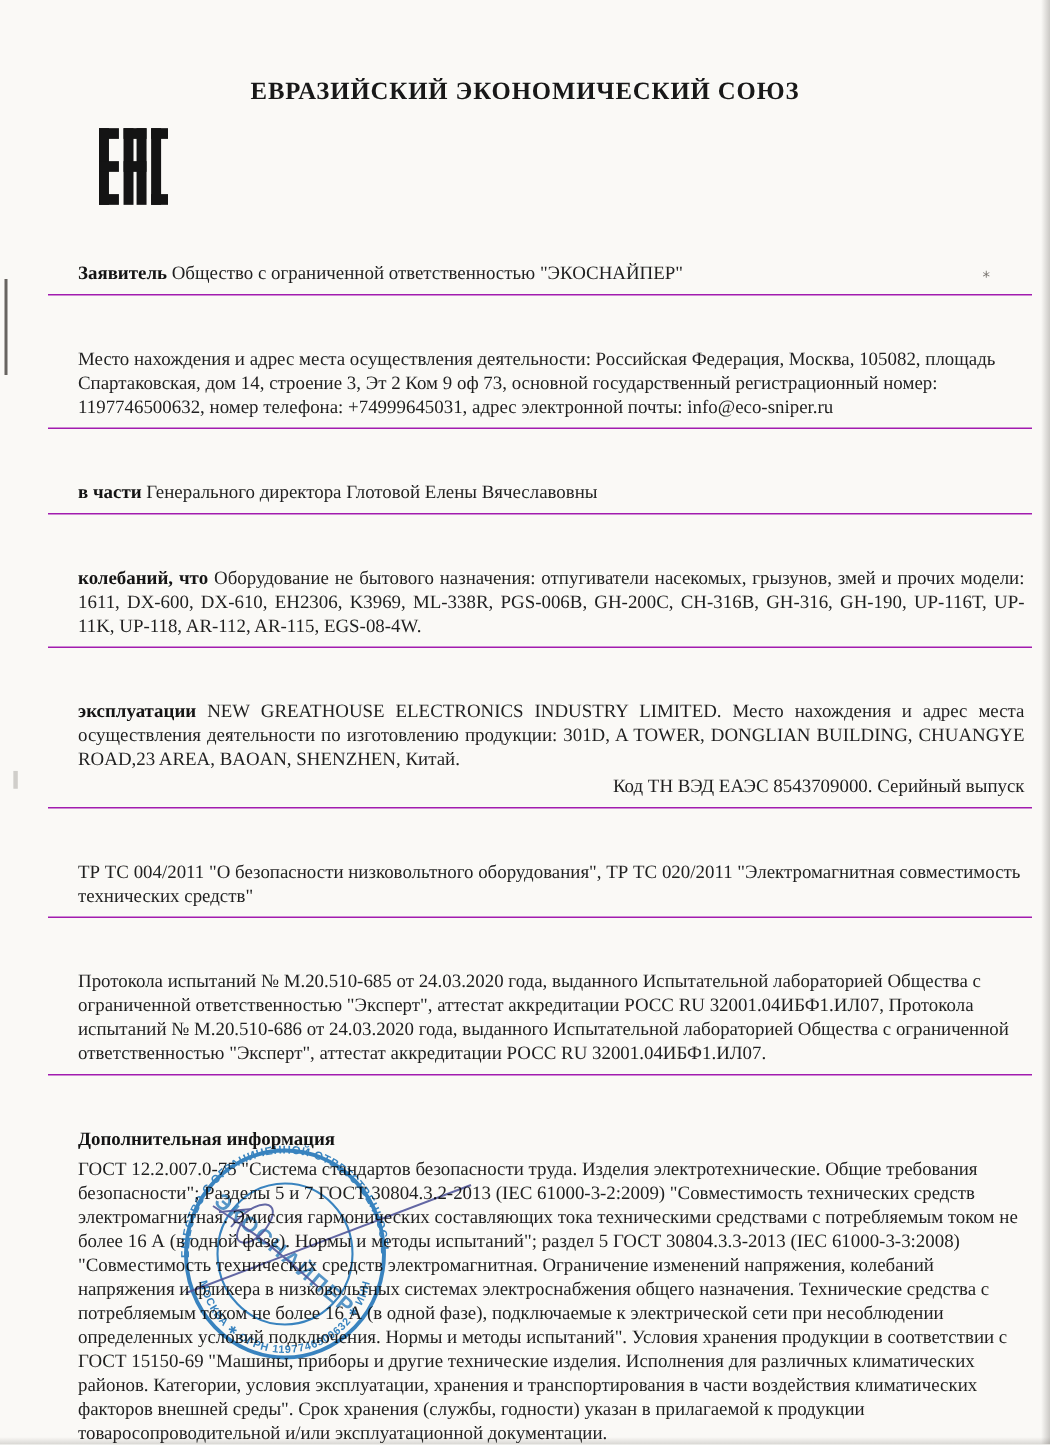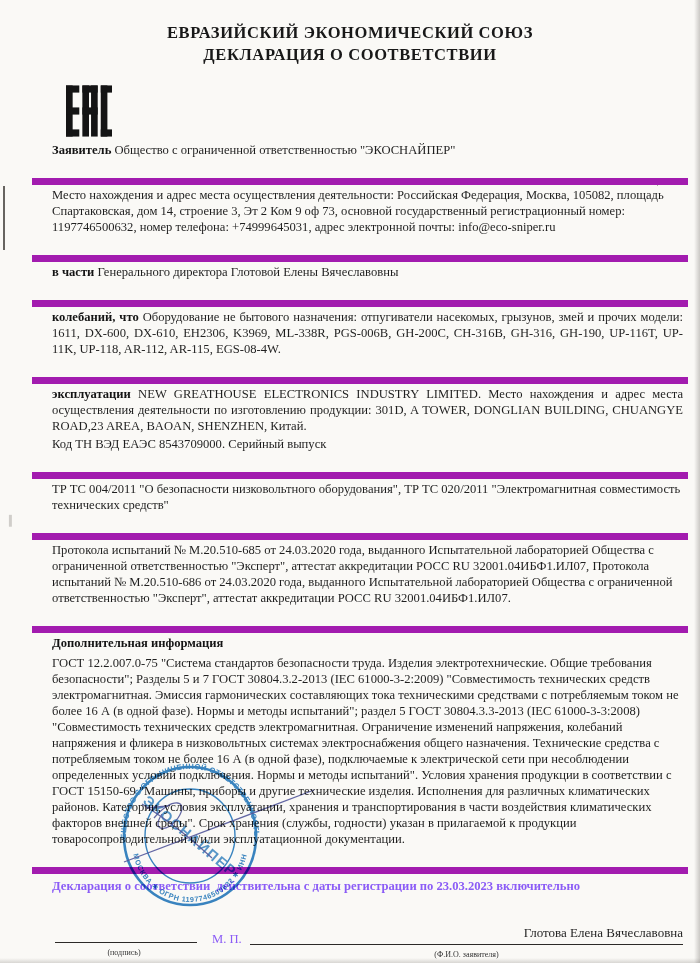--- a/index.html
+++ b/index.html
@@ -13,31 +13,31 @@
   
   .right-shadow{position:absolute;right:0;top:0;width:6px;height:100%;
     background:linear-gradient(to right,rgba(0,0,0,0),rgba(60,55,50,.25));}
   .bottom-shadow{position:absolute;left:0;bottom:0;width:100%;height:5px;
     background:linear-gradient(to bottom,rgba(0,0,0,0),rgba(60,55,50,.18));}
   .left-streak{position:absolute;left:3px;top:186px;width:2px;height:64px;background:#35322e;opacity:.75;}
   .speck{position:absolute;font-size:10px;color:#55504a;opacity:.8;font-family:"DejaVu Sans",sans-serif;}
   .speck-1{left:655px;top:180px;}
   .speck-2{left:9px;top:515px;opacity:.25;}
 
-  .title-block{padding-top:22px;text-align:center;line-height:22px;}
+  .title-block{padding-top:50px;text-align:center;line-height:22px;}
   .title-line{font-weight:bold;font-size:16.5px;letter-spacing:.6px;color:#181818;}
 
   .eac-logo{position:absolute;left:66px;top:84px;width:46px;height:54px;}
 
   .body-col{position:absolute;left:32px;top:140px;width:656px;font-size:12.6px;line-height:16px;color:#1f1f1f;}
-  .row{padding:2px 5px 20px 20px;border-bottom:7px solid #a21caf;}
+  .row{padding:2px 5px 6px 20px;border-bottom:1px solid #a21caf;margin-top:32px;}
   .b{font-weight:bold;color:#141414;}
   .just{text-align:justify;}
   .hd{font-weight:bold;color:#141414;margin-bottom:4px;}
-  .sub{margin-top:2px;}
+  .sub{margin-top:2px;text-align:right;}
   .prewrap{white-space:pre-wrap;}
   .validity{padding:4px 5px 4px 20px;font-weight:bold;color:#8b5cf6;}
 
   .sig-area{position:relative;height:78px;}
   .sig-line-left{position:absolute;left:23px;top:44px;width:142px;border-top:1.2px solid #2c2a28;}
   .sig-caption{position:absolute;left:52px;top:47px;width:80px;text-align:center;font-size:8px;color:#333;}
   .mp{position:absolute;left:180px;top:33px;font-size:12.6px;color:#8b5cf6;}
   .fio-name{position:absolute;left:218px;top:27px;width:433px;text-align:right;font-size:13px;color:#1f1f1f;}
   .sig-line-right{position:absolute;left:218px;top:46px;width:433px;border-top:1.2px solid #2c2a28;}
   .fio-caption{position:absolute;left:218px;top:49px;width:433px;text-align:center;font-size:8px;color:#333;}
@@ -56,21 +56,20 @@
 <div class="sheet">
 
   <div class="right-shadow"></div>
   <div class="bottom-shadow"></div>
   <div class="left-streak"></div>
   <div class="speck speck-1">*</div>
   <div class="speck speck-2">▍</div>
 
   <div class="title-block">
     <div class="title-line">ЕВРАЗИЙСКИЙ ЭКОНОМИЧЕСКИЙ СОЮЗ</div>
-    <div class="title-line">ДЕКЛАРАЦИЯ О СООТВЕТСТВИИ</div>
   </div>
 
   <svg class="eac-logo" viewBox="0 0 90 100" aria-label="EAC">
     <g fill="#141414">
       <rect x="0" y="0" width="13" height="100"></rect>
         <rect x="0" y="0" width="26" height="14"></rect>
       <rect x="0" y="43" width="26" height="14"></rect>
         <rect x="0" y="86" width="26" height="14"></rect>
       <rect x="32" y="0" width="13" height="100"></rect>
         <rect x="49" y="0" width="13" height="100"></rect>

